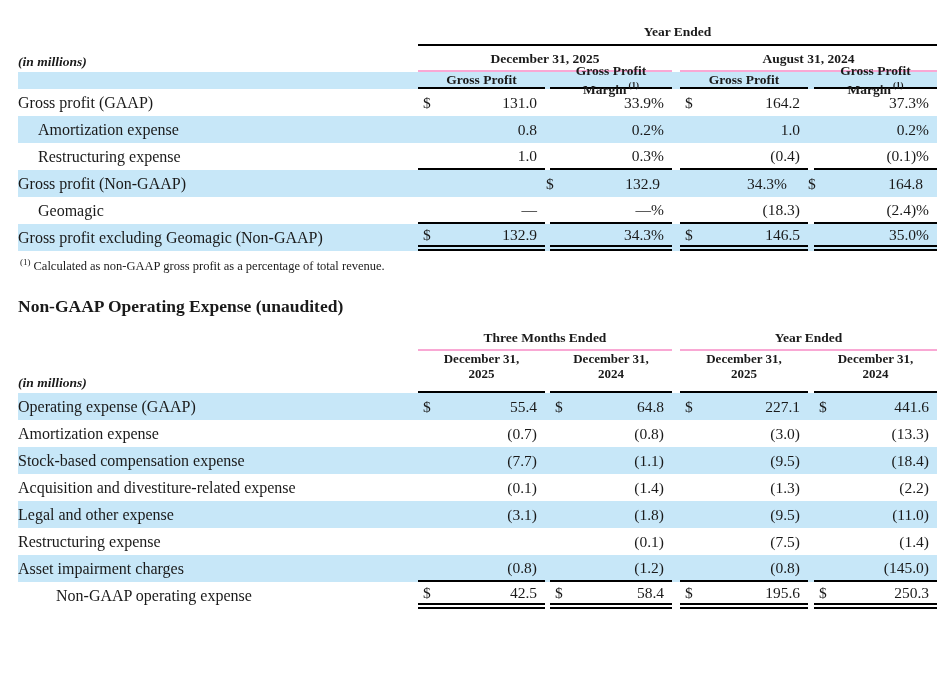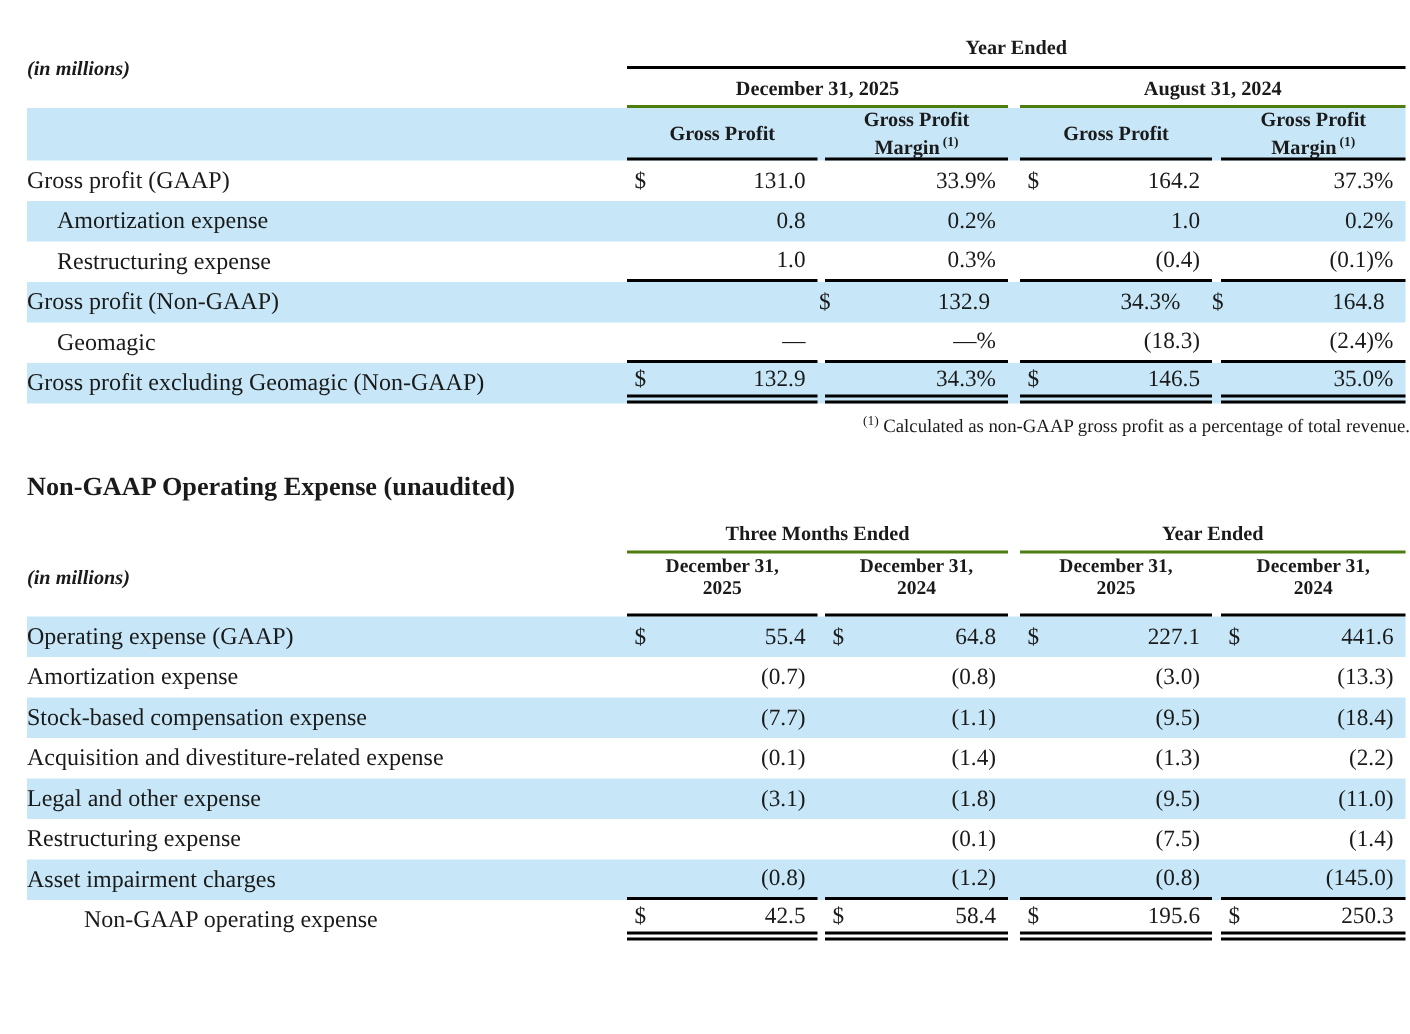--- a/index.html
+++ b/index.html
@@ -37,37 +37,37 @@
   
   .hrowA { height:26px; }
   .span-all {
     width:519px; border-bottom:2px solid #000;
     display:flex; align-items:flex-end; justify-content:center;
     font-weight:bold; font-size:13.5px; padding-bottom:4px;
   }
   .hrowB { height:26px; }
   .grp1 { width:254px; } .grp2 { width:257px; }
   .grp {
-    border-bottom:2px solid #4d7c0f;
+    border-bottom:2px solid #f9a8d4;
     display:flex; align-items:flex-end; justify-content:center;
     font-weight:bold; font-size:13.5px; padding-bottom:3px; white-space:nowrap;
   }
   .im { font-weight:bold; font-style:italic; font-size:13.5px; }
-  .im-cell { align-items:flex-end; padding-bottom:18px; }
-
-  .hrowC { height:35px; }
+  .im-cell { align-items:flex-end; padding-bottom:2px; }
+
+  .hrowC { height:17px; }
   .hc {
     border-bottom:2px solid #000;
     display:flex; flex-direction:column; justify-content:center; align-items:center;
     font-weight:bold; font-size:13.5px; line-height:15px; text-align:center;
   }
   sup { font-size:9px; vertical-align:super; margin-left:2px; }
 
   
-  .footnote { margin:6px 0 16px 18px; font-size:12.5px;text-align:right; }
+  .footnote { margin:6px 0 16px 18px; font-size:12.5px; }
   .footnote sup { font-size:9px; margin-right:3px; }
 
   
   .sec-title { margin:22px 0 10px 18px; font-weight:bold; font-size:17.5px; }
 
   
   .h2rowA { height:24px; }
   .h2rowB { height:42px; }
   .hc2 {
     border-bottom:2px solid #000;

